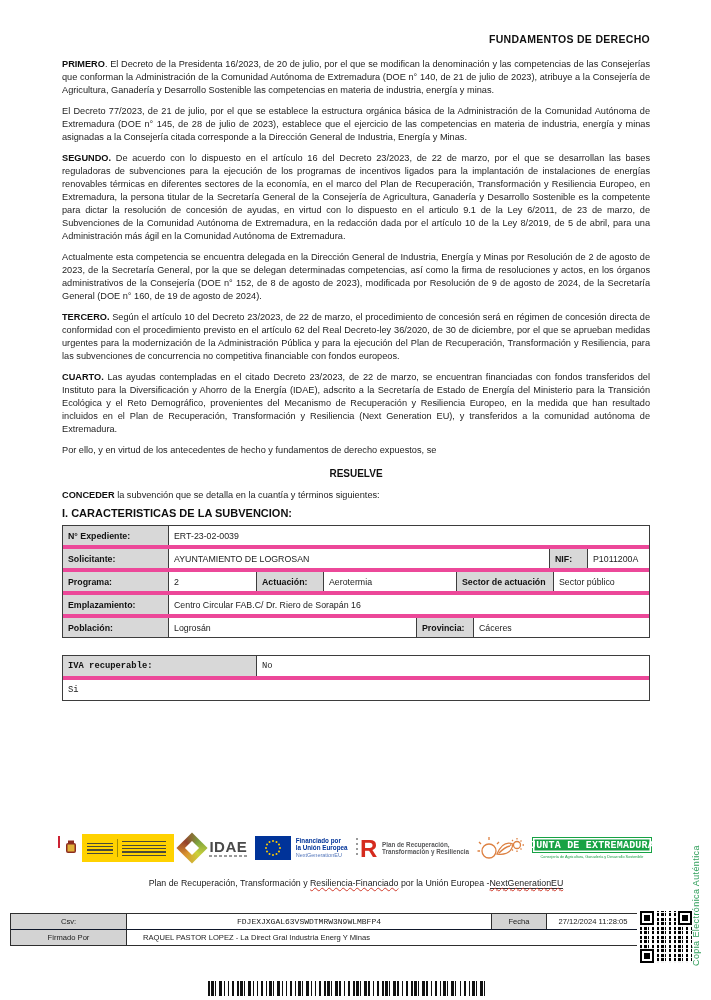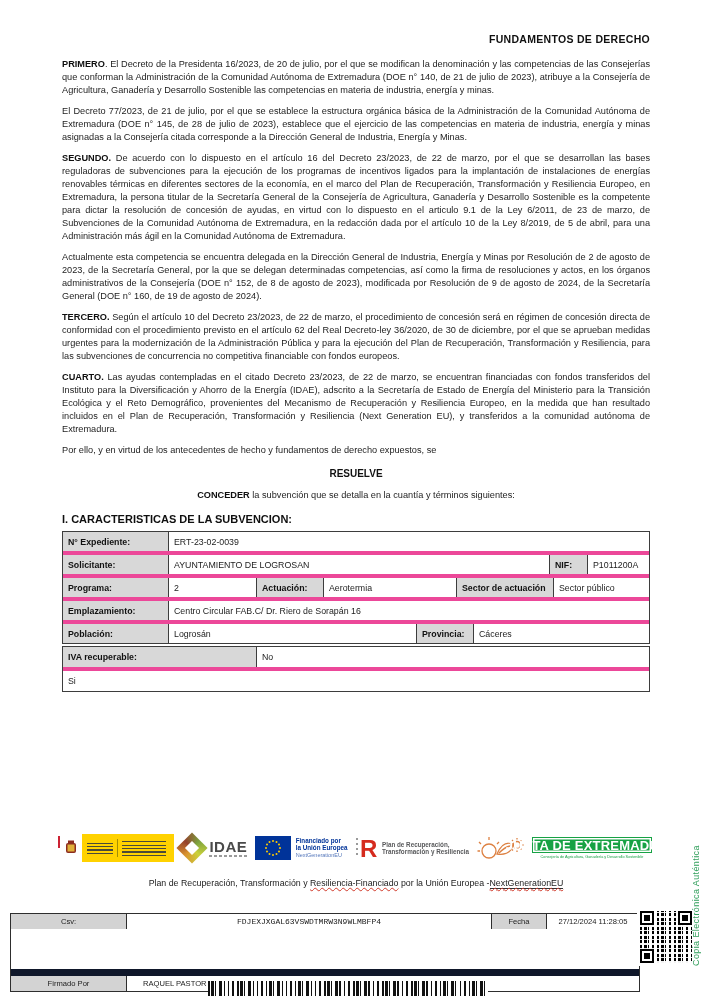--- a/index.html
+++ b/index.html
@@ -6,35 +6,35 @@
   html,body { background:#fff; }
   .page {
     position: relative; width: 711px; height: 1000px; background:#fff;
     font-family: "Liberation Sans", sans-serif; color:#1c1c1c; overflow:hidden;
   }
   .doc-body { position:absolute; left:62px; top:33px; width:588px; }
   h1.title { font-size:10.5px; font-weight:bold; text-align:right; letter-spacing:.3px; margin-bottom:13px; color:#111; }
   p.para { font-size:9.2px; line-height:13px; text-align:justify; margin-bottom:8px; color:#1d1d1d; }
   p.para b { color:#0f0f0f; }
   .resuelve { font-size:10px; font-weight:bold; text-align:center; margin:11px 0 10px; color:#111; }
-  p.conceder { text-align:center; margin-bottom:11px; }
+  p.conceder { text-align:left; margin-bottom:5px; }
   h3.section { font-size:11px; font-weight:bold; margin:3px 0 6px; color:#0f0f0f; }
   
   .tbl { border:1.5px solid #3d3d3d; width:588px; }
   .trow { display:grid; }
   .trow + .trow { border-top:4px solid #ec4899; }
   .cell { display:flex; align-items:center; min-height:19px; padding:2px 5px; font-size:8.8px; background:#fff; overflow:hidden; white-space:nowrap; }
   .cell + .cell { border-left:1px solid #3d3d3d; }
   .cell.lbl { background:#d8d8d8; font-weight:bold; color:#111; }
   .cols-a { grid-template-columns:105px 1fr; }
   .cols-b { grid-template-columns:105px 1fr 38px 62px; }
   .cols-c { grid-template-columns:105px 88px 67px 133px 97px 1fr; }
   .cols-d { grid-template-columns:105px 248px 57px 1fr; }
   .cols-e { grid-template-columns:193px 1fr; }
-  .tbl.iva { margin-top:2px; }
+  .tbl.iva { margin-top:17px;font-family:Liberation Mono, monospace; }
   .tbl.iva .cell { min-height:20px; }
   
   .logos { position:absolute; left:60px; top:828px; width:592px; height:40px; display:flex; align-items:center; justify-content:space-between; }
   .red-mark { position:absolute; left:-2px; top:8px; width:2px; height:12px; background:#c23; }
   .logo-spain { display:flex; align-items:center; height:30px; }
   .spain-shield { width:22px; height:28px; display:flex; align-items:center; justify-content:center; }
   .logo-spain .yellow { width:92px; height:28px; background:#ffd200; display:flex; align-items:center; gap:4px; padding:0 5px; }
   .smudge { background:repeating-linear-gradient(0deg,#4a4a3a 0 1.2px,transparent 1.2px 3.4px); }
   .sm1 { width:26px; height:12px; }
   .ydiv { width:1px; height:18px; background:#a58f00; }
@@ -44,30 +44,30 @@
   .idae-mark::after { content:""; position:absolute; inset:6px; background:#fff; }
   .idae-text { font-size:15px; font-weight:bold; color:#4a4a4a; letter-spacing:.5px; line-height:14px; }
   .idae-sub { height:2px; margin-top:1px; background:repeating-linear-gradient(90deg,#9a9a9a 0 3px,transparent 3px 5px); }
   .logo-eu { display:flex; align-items:center; gap:5px; }
   .eu-text { font-size:6.3px; line-height:7.5px; font-weight:bold; color:#003399; }
   .eu-text .ngeu { font-weight:normal; font-size:5.5px; color:#5577bb; }
   .logo-prtr { display:flex; align-items:center; gap:5px; }
   .prtr-text { font-size:6.3px; line-height:7.5px; font-weight:bold; color:#58595b; }
   .logo-doodle { display:flex; align-items:center; }
   .logo-junta { text-align:center; }
-  .junta-bar { width:120px; height:16px; background:#17a244; border:1px solid #17a244; box-shadow:inset 0 0 0 1.5px #fff; display:flex; align-items:center; justify-content:center; font-family:Liberation Sans, sans-serif; font-weight:bold; font-size:13px; color:#fff; letter-spacing:.2px; white-space:nowrap; }
+  .junta-bar { width:120px; height:16px; background:#17a244; border:1px solid #17a244; box-shadow:inset 0 0 0 1.5px #fff; display:flex; align-items:center; justify-content:center; font-family:Liberation Mono, monospace; font-weight:bold; font-size:10px; color:#fff; letter-spacing:.2px; white-space:nowrap; }
   .junta-sub { font-size:3.8px; color:#17a244; margin-top:2px; white-space:nowrap; }
   
   .caption { position:absolute; left:62px; top:878px; width:588px; text-align:center; font-size:8.8px; color:#222; }
   .wavy { text-decoration:underline; text-decoration-style:wavy; text-decoration-color:#d03a2b; text-decoration-thickness:1px; }
   .caption .link { text-decoration:underline; text-decoration-style:wavy; text-decoration-color:#d03a2b; border-bottom:1px solid #333; color:#222; }
   
   .sig { position:absolute; left:10px; top:913px; width:630px; border:1.5px solid #2e2e2e; background:#fff; }
   .sigrow { display:grid; }
-  .sigrow + .sigrow { border-top:7px solid #0f172a;margin-top:40px; }
+  .sigrow + .sigrow { border-top:1px solid #0f172a; }
   .sg-a { grid-template-columns:115px 365px 55px 1fr; }
   .sg-b { grid-template-columns:115px 1fr; }
   .scell { display:flex; align-items:center; justify-content:center; font-size:7.6px; padding:1px 16px; min-height:15px; overflow:hidden; white-space:nowrap; color:#222; }
   .scell + .scell { border-left:1px solid #2e2e2e; }
   .scell.slbl { background:#d3d3d3; }
   .scell.left { justify-content:flex-start; }
   .scell.mono { font-family:"Liberation Mono", monospace; font-size:8px; }
   .sigrow.tall .scell { min-height:29px; align-items:flex-start; padding-top:4px; }
   
   .qr { position:absolute; left:637px; top:908px; width:58px; height:58px; background:#fff; border:1px solid #fff; }

